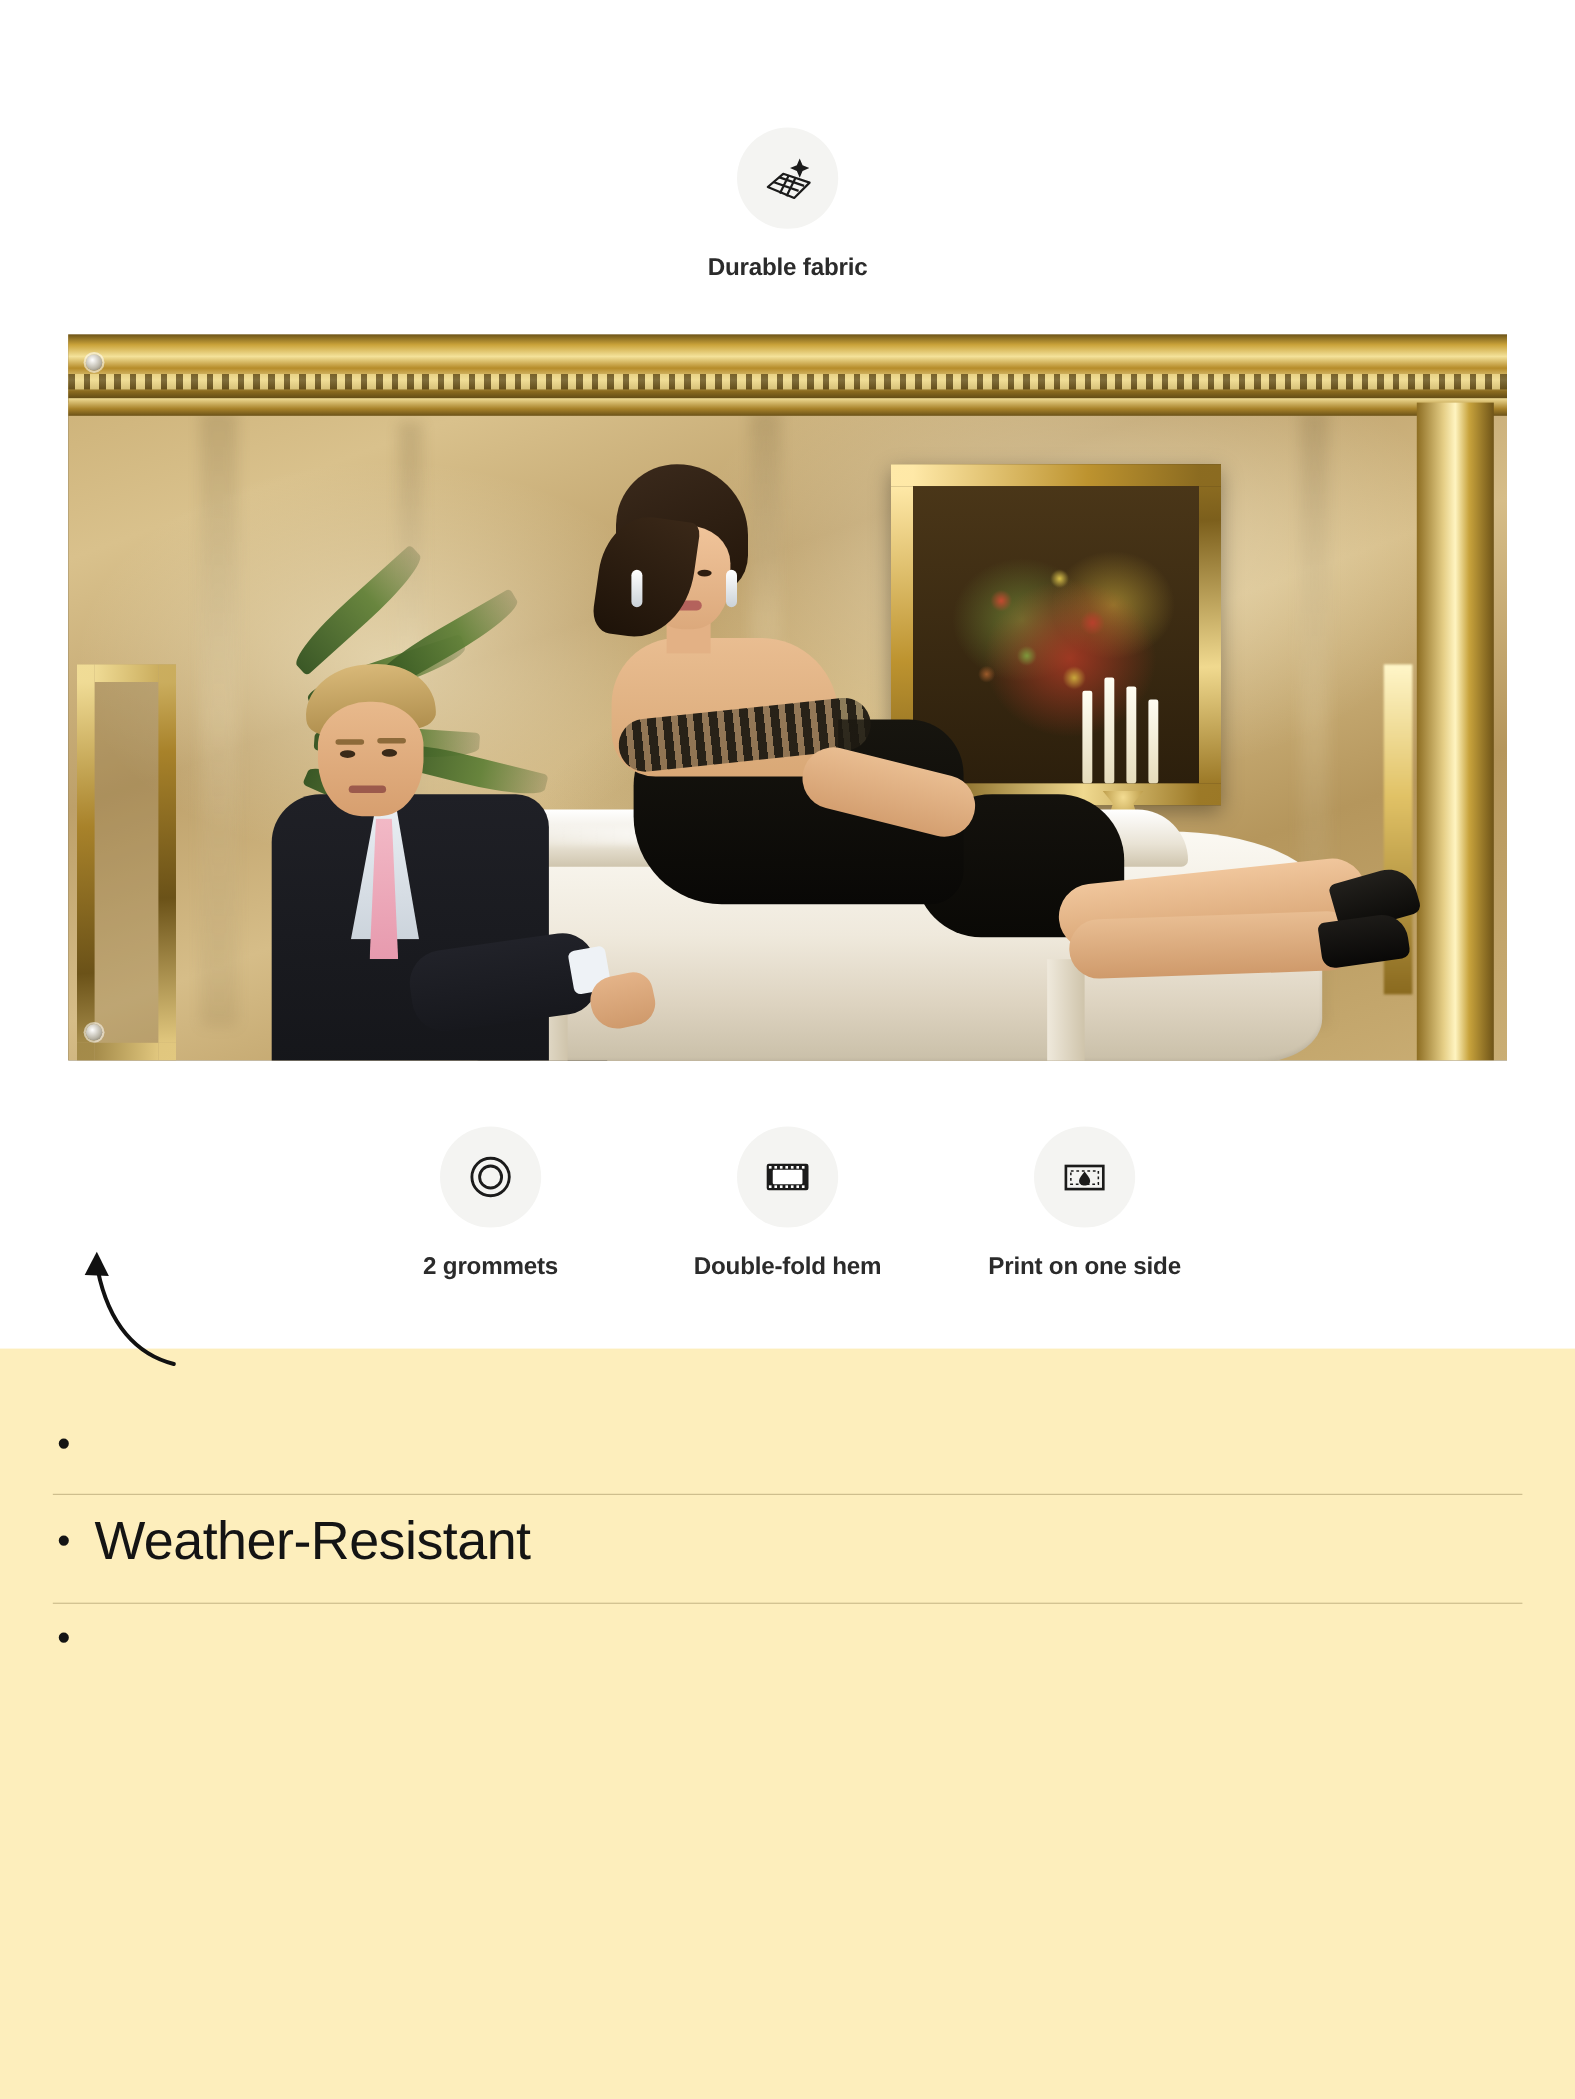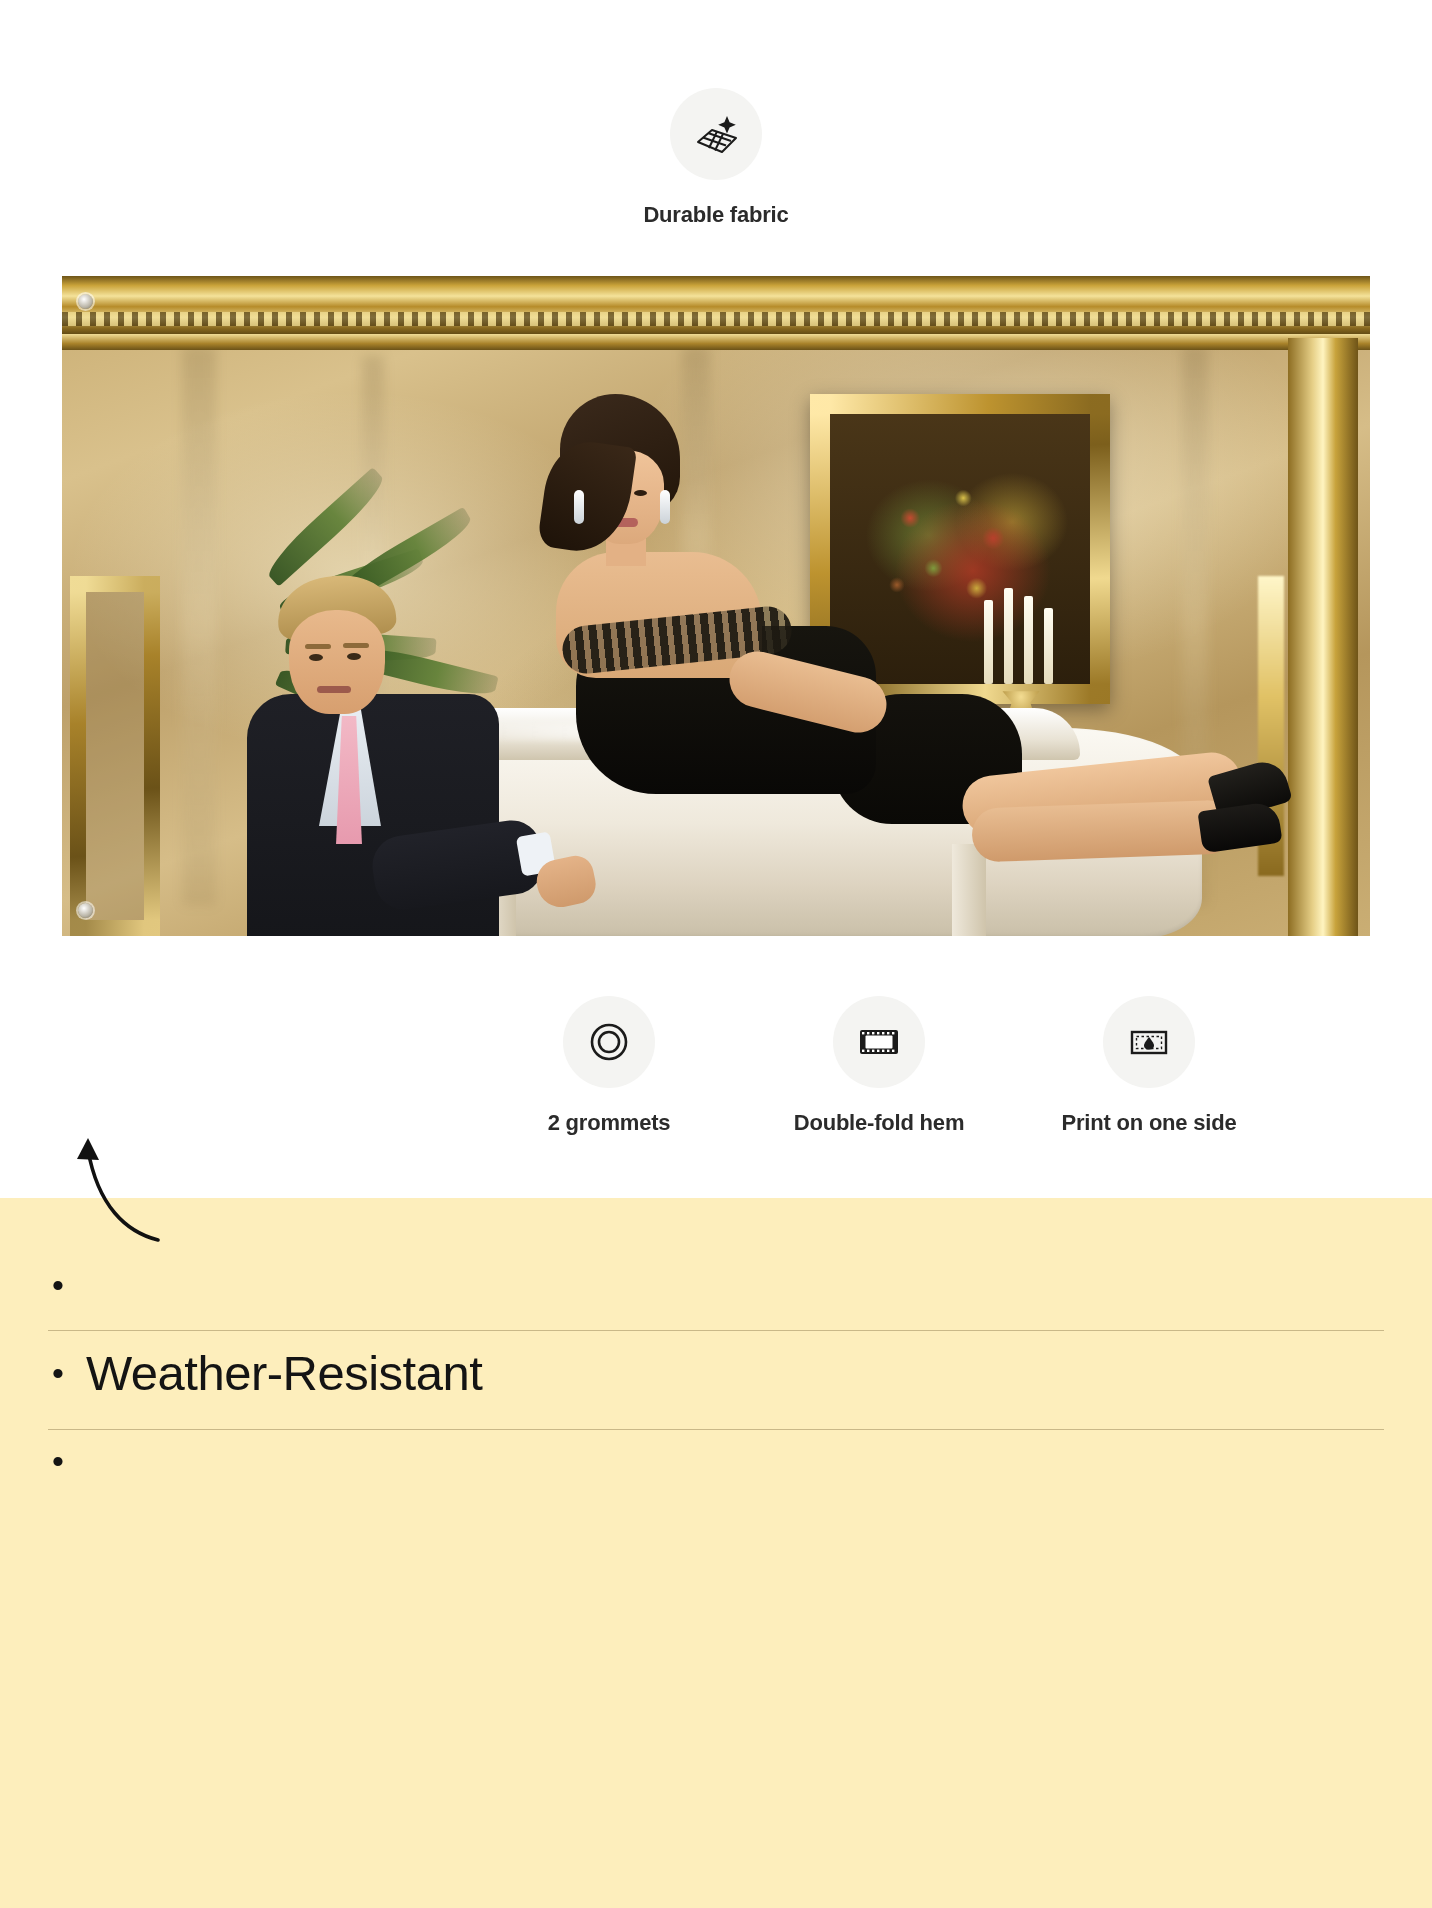--- a/index.html
+++ b/index.html
@@ -17,21 +17,21 @@
     background: #ffffff;
     overflow: hidden;
   }
 
   
   .top-features {
     display: flex;
     justify-content: center;
     align-items: flex-start;
     gap: 300px;
-    padding-top: 88px;
+    padding-top: 116px;
   }
   .feature {
     width: 230px;
     display: flex;
     flex-direction: column;
     align-items: center;
   }
   .feature-icon {
     width: 92px;
     height: 92px;
@@ -362,21 +362,21 @@
     position: absolute;
     left: 68px;
     top: 1128px;
     width: 120px;
     height: 120px;
   }
 
   
   .bottom-features {
     display: flex;
-    justify-content: flex-end;
+    justify-content: center;
     padding: 60px 148px 0 148px;
   }
   .bottom-features .feature { width: 270px; }
 
   
   .highlights {
     margin-top: 62px;
     background: #fdeebc;
     padding: 56px 48px 60px 48px;
     min-height: 720px;

